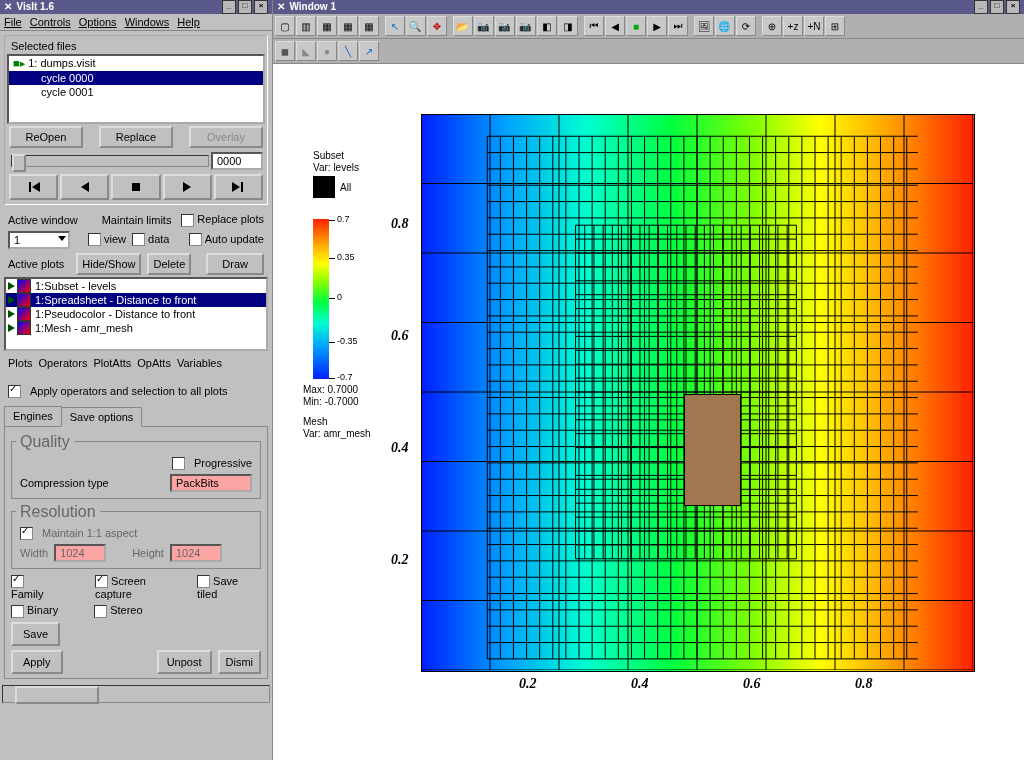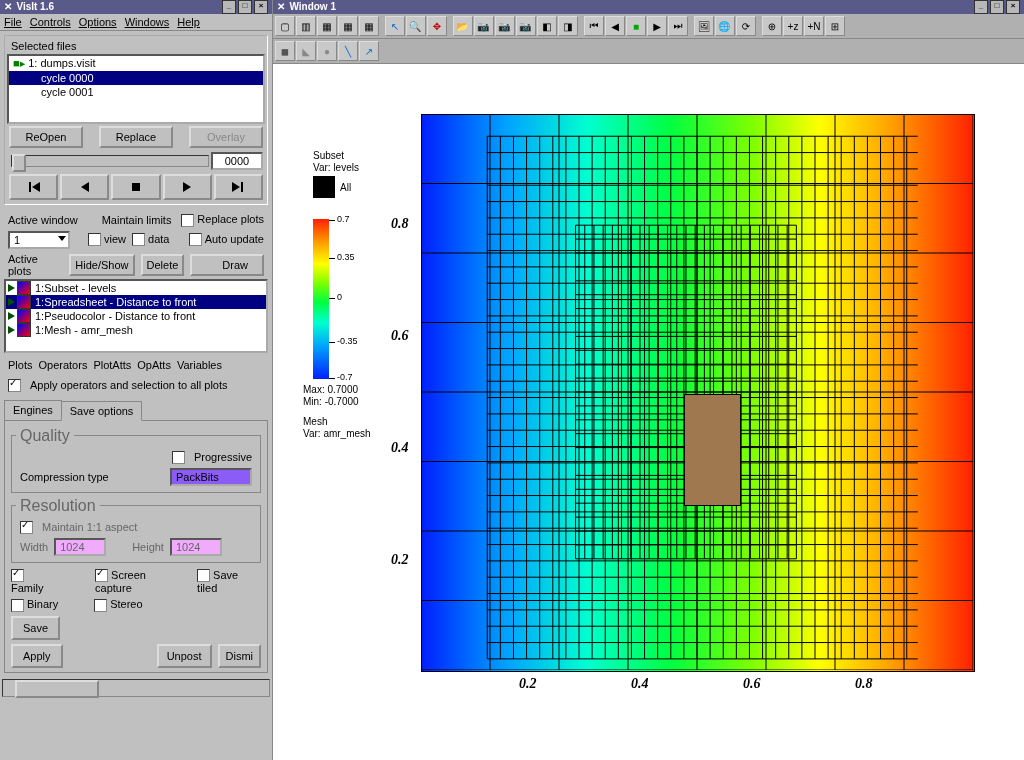--- a/index.html
+++ b/index.html
@@ -13,21 +13,21 @@
 .menubar span{text-decoration:underline;text-decoration-color:#000}
 .groupinset{margin:4px;border:1px inset #fff;background:#c0c0c0;padding:2px}
 .label{padding:2px 4px}
 .filebox{height:66px;background:#fff;border:2px inset #aaa;overflow:auto;font-size:11px}
 .filebox .row{padding:1px 4px}
 .filebox .rowL2{padding-left:32px}
 .sel{background:#000080;color:#fff}
 .btnrow{display:flex;gap:16px;padding:2px}
 .btn{background:#c0c0c0;border:2px outset #ddd;padding:3px 4px;text-align:center;font-size:11px;cursor:pointer}
 .btn.disabled{color:#888}
-.smallfield{background:#fff;border:2px inset #aaa;padding:1px 4px;width:40px;text-align:center}
+.smallfield{background:#fff;border:2px inset #aaa;padding:1px 4px;width:40px;text-align:left}
 .slider{height:10px;background:#c0c0c0;border:1px inset #888;position:relative;margin:2px}
 .slider .thumb{position:absolute;left:0;top:-2px;width:10px;height:14px;background:#c0c0c0;border:2px outset #ddd}
 .transport{display:flex;gap:2px;padding:2px}
 .tbtn{flex:1;height:22px;display:flex;align-items:center;justify-content:center;border:2px outset #ddd;background:#c0c0c0;cursor:pointer}
 .tri-l{width:0;height:0;border-right:8px solid #000;border-top:5px solid transparent;border-bottom:5px solid transparent}
 .tri-r{width:0;height:0;border-left:8px solid #000;border-top:5px solid transparent;border-bottom:5px solid transparent}
 .sq{width:8px;height:8px;background:#000}
 .bar{width:2px;height:10px;background:#000;margin:0 1px}
 .plotlist{background:#fff;border:2px inset #aaa;height:70px;overflow:auto}
 .plotrow{display:flex;align-items:center;padding:0 2px;height:14px}
@@ -35,22 +35,22 @@
 .ploticon{width:12px;height:12px;background:linear-gradient(135deg,#00f,#f00);border:1px solid #333;margin-right:4px}
 .checkbox{width:11px;height:11px;background:#fff;border:1px inset #888;display:inline-block;vertical-align:middle;margin-right:3px;position:relative}
 .checkbox.checked::after{content:"✓";position:absolute;left:0;top:-3px;font-size:10px}
 .dropdown{background:#fff;border:2px inset #aaa;padding:1px 14px 1px 4px;position:relative;display:inline-block;min-width:40px}
 .dropdown::after{content:"";position:absolute;right:2px;top:3px;width:0;height:0;border-top:5px solid #000;border-left:4px solid transparent;border-right:4px solid transparent}
 .tabs{display:flex;border-bottom:1px solid #888}
 .tab{padding:3px 8px;border:1px solid #888;border-bottom:none;background:#c0c0c0;margin-right:-1px;font-size:11px}
 .tab.active{background:#c0c0c0;border-bottom:1px solid #c0c0c0;position:relative;top:1px}
 fieldset{border:1px solid #888;margin:4px;padding:4px}
 legend{font-size:16px;color:#666;padding:0 4px}
-.input{background:#8b5cf6;border:2px inset #aaa;padding:1px 4px}
-.input.dis{background:#f0abfc;color:#666}
+.input{background:#fca5a5;border:2px inset #aaa;padding:1px 4px}
+.input.dis{background:#fca5a5;color:#666}
 .righttoolbar{background:#b0b0b0;padding:2px;display:flex;gap:1px;flex-wrap:wrap;border-bottom:1px solid #888}
 .ticon{width:18px;height:18px;border:1px outset #ddd;background:#c8c8c8;display:flex;align-items:center;justify-content:center;font-size:10px}
 .ticon.sep{width:4px;border:none;background:transparent}
 .vis-area{flex:1;background:#fff;position:relative}
 .heatgrad{position:absolute;background:linear-gradient(90deg,#0020ff 0%,#00a0ff 15%,#00ffd0 30%,#00ff40 45%,#80ff00 60%,#ffff00 72%,#ffa000 85%,#ff2000 100%);border:1px solid #000}
 .amr-grid{position:absolute}
 .amr-grid line{stroke:#000;stroke-width:1}
 .brownbox{position:absolute;background:#a07850;border:1px solid #000}
 .axis-tick{position:absolute;font-family:"Times New Roman",serif;font-style:italic;font-weight:bold;font-size:14px}
 .cbar{position:absolute;width:16px;background:linear-gradient(180deg,#ff2000 0%,#ffa000 15%,#ffff00 28%,#80ff00 40%,#00ff40 52%,#00ffd0 65%,#00a0ff 80%,#0020ff 100%)}
@@ -135,21 +135,21 @@
       <div class="row2">
         <span class="dropdown">1</span>
         <span style="margin-left:12px"><span class="checkbox"></span><span>view</span></span>
         <span><span class="checkbox"></span><span>data</span></span>
         <span style="margin-left:auto"><span class="checkbox"></span><span>Auto update</span></span>
       </div>
       <div class="row2">
         <span>Active plots</span>
         <div class="btn" style="margin-left:6px">Hide/Show</div>
         <div class="btn">Delete</div>
-        <div class="btn" style="margin-left:auto;padding-left:30px;padding-right:14px">Draw</div>
+        <div class="btn" style="margin-left:auto;padding-left:14px;padding-right:14px">Draw</div>
       </div>
       <div class="plotlist">
         <div class="plotrow">
             <div class="tri-r2"></div>
             <div class="ploticon"></div>
             <span>1:Subset - levels</span>
           </div>
         <div class="plotrow sel">
             <div class="tri-r2"></div>
             <div class="ploticon"></div>
@@ -166,21 +166,21 @@
             <span>1:Mesh - amr_mesh</span>
           </div>
       </div>
       <div class="row2" style="margin-top:4px">
         <span>Plots</span>
         <span>Operators</span>
         <span>PlotAtts</span>
         <span>OpAtts</span>
         <span>Variables</span>
       </div>
-      <div class="row2" style="margin-top:4px">
+      <div class="row2" style="margin-top:12px">
         <span class="checkbox checked"></span>
         <span>Apply operators and selection to all plots</span>
       </div>
     </div>
 
     <div style="margin:4px">
       <div class="tabs">
         <div class="tab">Engines</div>
         <div class="tab active">Save options</div>
       </div>

